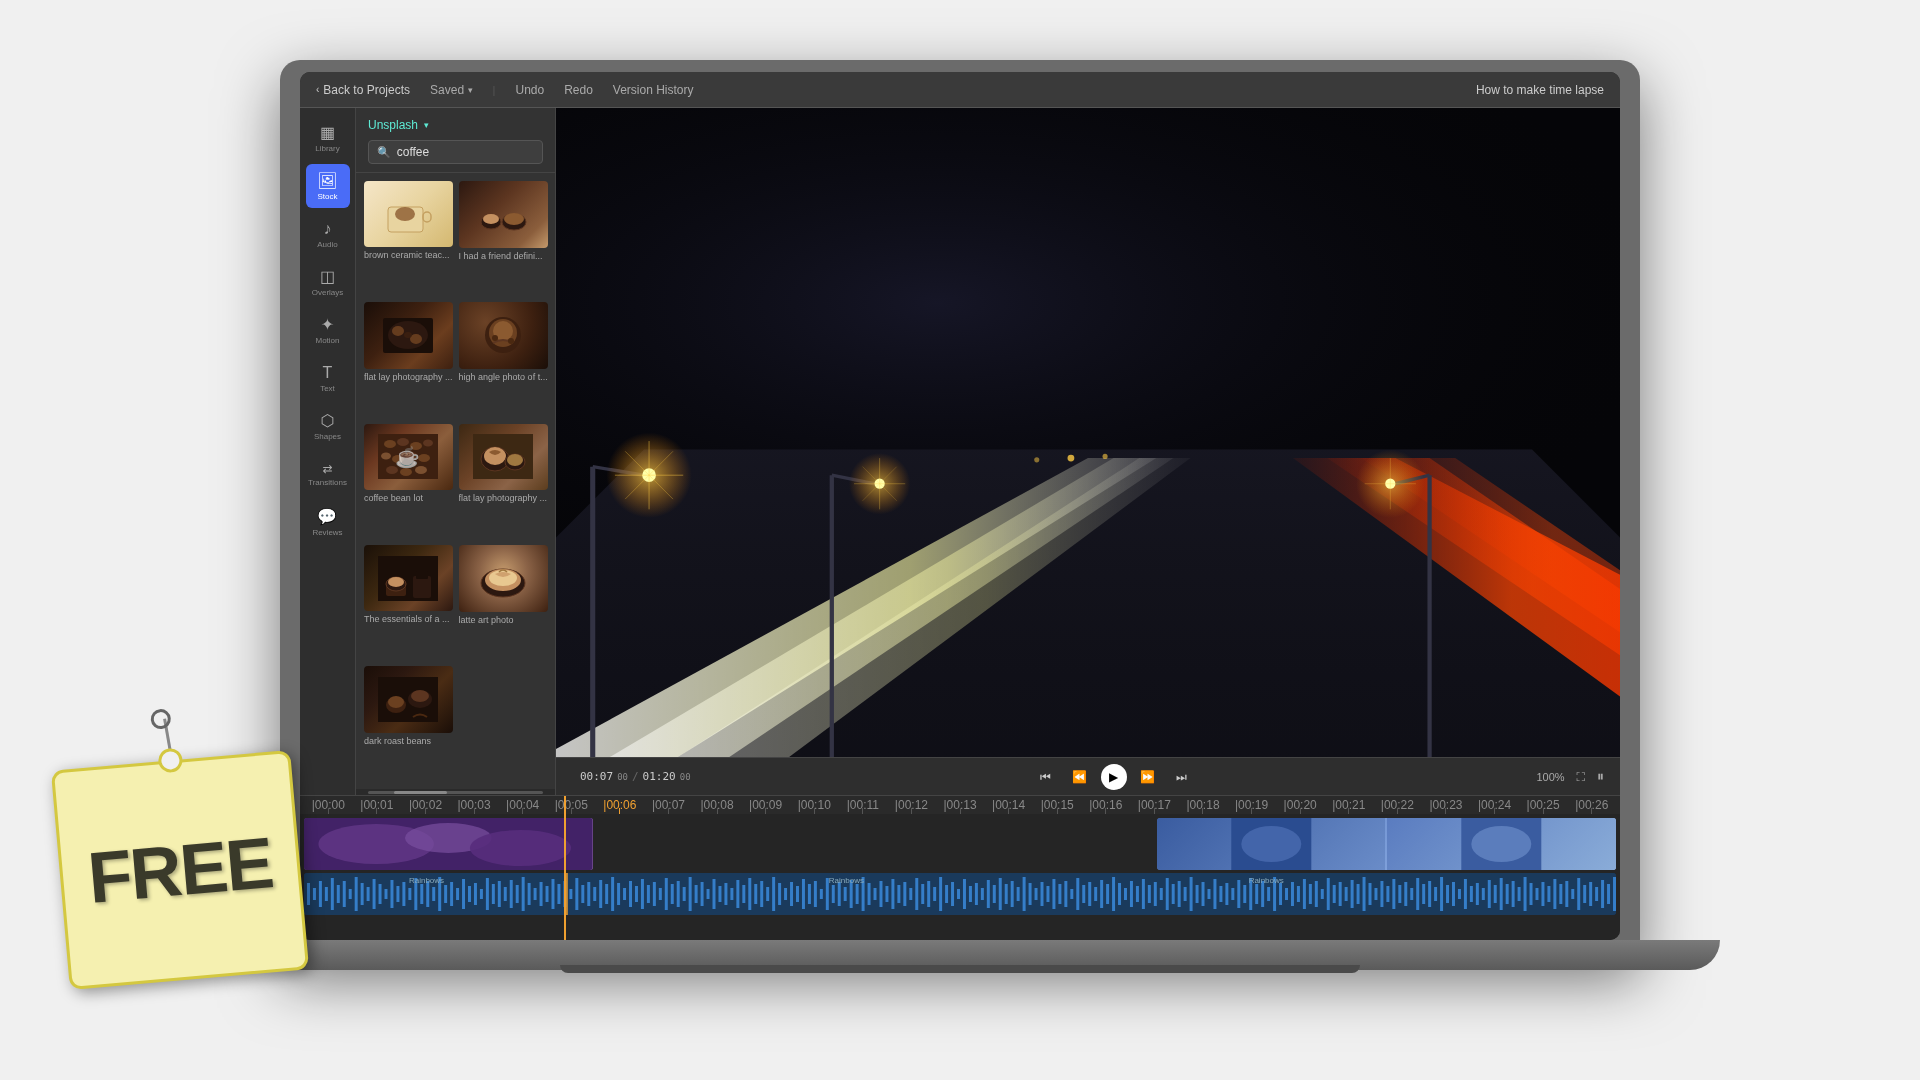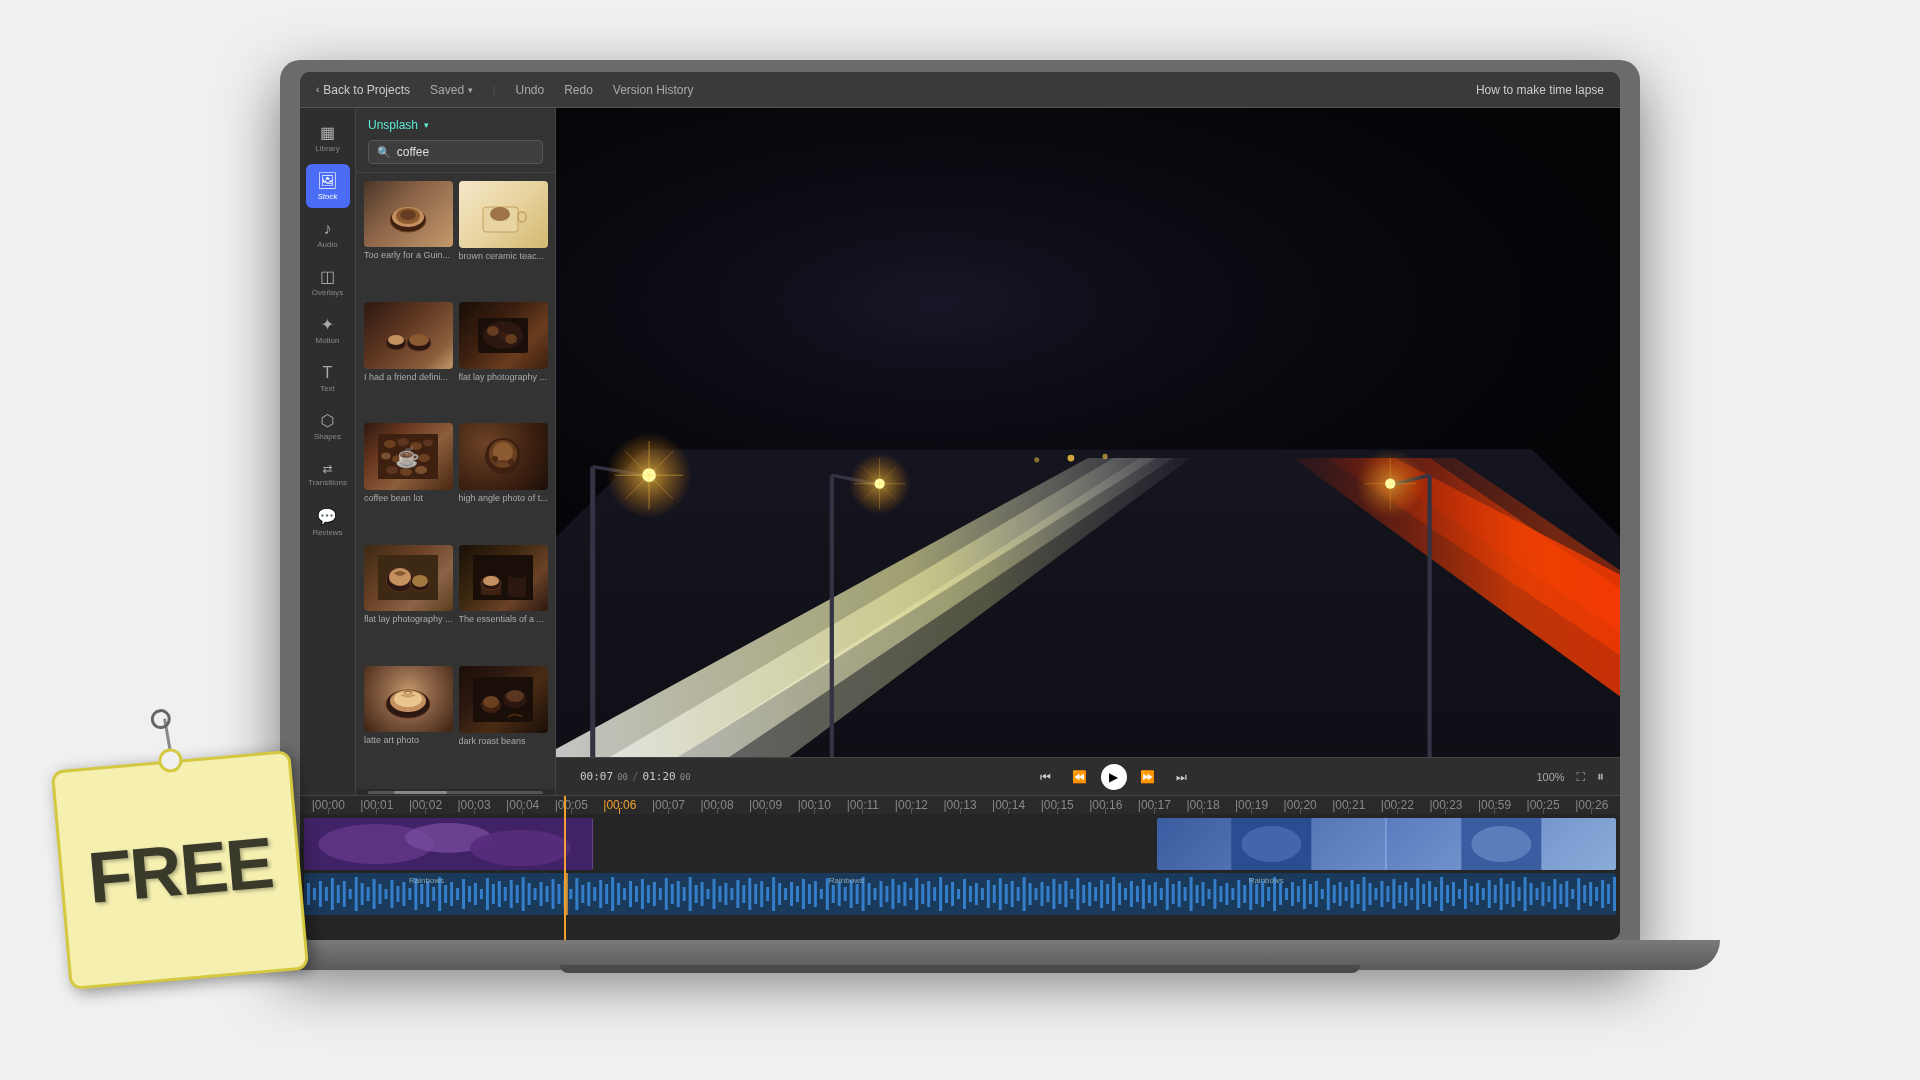--- a/index.html
+++ b/index.html
@@ -139,21 +139,20 @@
       color: #fff;
     }
 
     .sidebar-icon-item .icon-label {
       font-size: 8px;
       color: #888;
     }
 
     .sidebar-icon-item.active .icon-label {
       color: #fff;
-      font-style: italic;
     }
 
     
     .stock-panel {
       width: 200px;
       background: #333;
       display: flex;
       flex-direction: column;
       border-right: 1px solid #444;
       flex-shrink: 0;
@@ -606,33 +605,20 @@
             </div>
             <div class="search-bar">
               <span class="search-icon-sym">🔍</span>
               <input type="text" value="coffee" style="">
             </div>
           </div>
 
           <div class="stock-grid">
 
             <div class="stock-item">
-              <div class="stock-thumb thumb-1">
-                <div style="width:100%;height:100%;display:flex;align-items:center;justify-content:center;">
-                  <svg width="60" height="45" viewBox="0 0 60 45">
-                    <ellipse cx="30" cy="28" rx="18" ry="12" fill="#3d2010" stroke="#6b4020" stroke-width="1"></ellipse>
-                    <ellipse cx="30" cy="25" rx="16" ry="10" fill="#c49060"></ellipse>
-                    <ellipse cx="30" cy="24" rx="12" ry="8" fill="#8b5a30"></ellipse>
-                    <ellipse cx="30" cy="23" rx="8" ry="5" fill="#5c3520" opacity="0.8"></ellipse>
-                  </svg>
-                </div>
-              </div>
-              <span class="stock-item-label">Too early for a Guin...</span>
-            </div>
-            <div class="stock-item">
               <div class="stock-thumb thumb-2">
                 <div style="width:100%;height:100%;display:flex;align-items:center;justify-content:center;">
                   <svg width="60" height="45" viewBox="0 0 60 45">
                     <rect x="10" y="15" width="35" height="25" rx="3" fill="#e8d4a0" stroke="#c4a060" stroke-width="1"></rect>
                     <ellipse cx="27" cy="22" rx="10" ry="7" fill="#8b5a30" opacity="0.8"></ellipse>
                     <rect x="45" y="20" width="8" height="10" rx="4" fill="none" stroke="#c4a060" stroke-width="1.5"></rect>
                   </svg>
                 </div>
               </div>
               <span class="stock-item-label">brown ceramic teac...</span>
@@ -659,20 +645,35 @@
                     <ellipse cx="30" cy="22" rx="20" ry="14" fill="#2c1810"></ellipse>
                     <ellipse cx="20" cy="18" rx="6" ry="5" fill="#6b4020" opacity="0.9"></ellipse>
                     <ellipse cx="38" cy="26" rx="6" ry="5" fill="#6b4020" opacity="0.9"></ellipse>
                     <ellipse cx="30" cy="22" rx="4" ry="3" fill="#3d2010" opacity="0.8"></ellipse>
                   </svg>
                 </div>
               </div>
               <span class="stock-item-label">flat lay photography ...</span>
             </div>
 
+            <div class="stock-item">
+              <div class="stock-thumb thumb-5">
+                <div style="width:100%;height:100%;display:flex;align-items:center;justify-content:center;">
+                  <svg width="60" height="45" viewBox="0 0 60 45">
+                    <circle cx="30" cy="22" r="18" fill="#3d2010"></circle>
+                    <circle cx="30" cy="20" r="14" fill="#6b4020"></circle>
+                    <circle cx="30" cy="18" r="10" fill="#8b5a30"></circle>
+                    <path d="M20,30 Q30,24 40,30" stroke="#5c3520" stroke-width="2" fill="none"></path>
+                    <circle cx="22" cy="25" r="3" fill="#4a2810"></circle>
+                    <circle cx="38" cy="28" r="3" fill="#4a2810"></circle>
+                  </svg>
+                </div>
+              </div>
+              <span class="stock-item-label">high angle photo of t...</span>
+            </div>
             <div class="stock-item">
               <div class="stock-thumb thumb-6">
                 <div style="width:100%;height:100%;display:flex;align-items:center;justify-content:center;flex-wrap:wrap;padding:4px;gap:2px;">
                   <svg width="60" height="45" viewBox="0 0 60 45">
                     <rect width="60" height="45" fill="#3d2010"></rect>
                     <ellipse cx="12" cy="10" rx="6" ry="4" fill="#6b4020"></ellipse>
                     <ellipse cx="25" cy="8" rx="6" ry="4" fill="#5c3520"></ellipse>
                     <ellipse cx="38" cy="12" rx="6" ry="4" fill="#6b4020"></ellipse>
                     <ellipse cx="50" cy="9" rx="5" ry="3.5" fill="#5c3520"></ellipse>
                     <ellipse cx="8" cy="22" rx="5" ry="3.5" fill="#7b5030"></ellipse>
@@ -680,35 +681,20 @@
                     <ellipse cx="33" cy="22" rx="6" ry="4" fill="#5c3520"></ellipse>
                     <ellipse cx="46" cy="24" rx="6" ry="4" fill="#6b4020"></ellipse>
                     <ellipse cx="14" cy="36" rx="6" ry="4" fill="#5c3520"></ellipse>
                     <ellipse cx="28" cy="38" rx="6" ry="4" fill="#6b4020"></ellipse>
                     <ellipse cx="43" cy="36" rx="6" ry="4" fill="#7b5030"></ellipse>
                   </svg>
                 </div>
               </div>
               <span class="stock-item-label">coffee bean lot</span>
             </div>
-            <div class="stock-item">
-              <div class="stock-thumb thumb-5">
-                <div style="width:100%;height:100%;display:flex;align-items:center;justify-content:center;">
-                  <svg width="60" height="45" viewBox="0 0 60 45">
-                    <circle cx="30" cy="22" r="18" fill="#3d2010"></circle>
-                    <circle cx="30" cy="20" r="14" fill="#6b4020"></circle>
-                    <circle cx="30" cy="18" r="10" fill="#8b5a30"></circle>
-                    <path d="M20,30 Q30,24 40,30" stroke="#5c3520" stroke-width="2" fill="none"></path>
-                    <circle cx="22" cy="25" r="3" fill="#4a2810"></circle>
-                    <circle cx="38" cy="28" r="3" fill="#4a2810"></circle>
-                  </svg>
-                </div>
-              </div>
-              <span class="stock-item-label">high angle photo of t...</span>
-            </div>
 
             <div class="stock-item">
               <div class="stock-thumb thumb-7">
                 <div style="width:100%;height:100%;display:flex;align-items:center;justify-content:center;">
                   <svg width="60" height="45" viewBox="0 0 60 45">
                     <rect width="60" height="45" fill="#3d2813"></rect>
                     <ellipse cx="22" cy="25" rx="14" ry="12" fill="#2c1810" stroke="#5c3520" stroke-width="1"></ellipse>
                     <ellipse cx="22" cy="22" rx="11" ry="9" fill="#c49060"></ellipse>
                     <path d="M16,18 Q22,14 28,18 Q22,24 16,18" fill="#8b5a30"></path>
                     <ellipse cx="42" cy="28" rx="10" ry="8" fill="#2c1810" stroke="#5c3520" stroke-width="1"></ellipse>
@@ -989,21 +975,21 @@
             </div>
             <div class="ruler-mark">
               <span class="tick-label">|00:22</span>
               <span class="tick"></span>
             </div>
             <div class="ruler-mark">
               <span class="tick-label">|00:23</span>
               <span class="tick"></span>
             </div>
             <div class="ruler-mark">
-              <span class="tick-label">|00:59</span>
+              <span class="tick-label">|00:24</span>
               <span class="tick"></span>
             </div>
             <div class="ruler-mark">
               <span class="tick-label">|00:25</span>
               <span class="tick"></span>
             </div>
             <div class="ruler-mark">
               <span class="tick-label">|00:26</span>
               <span class="tick"></span>
             </div>

